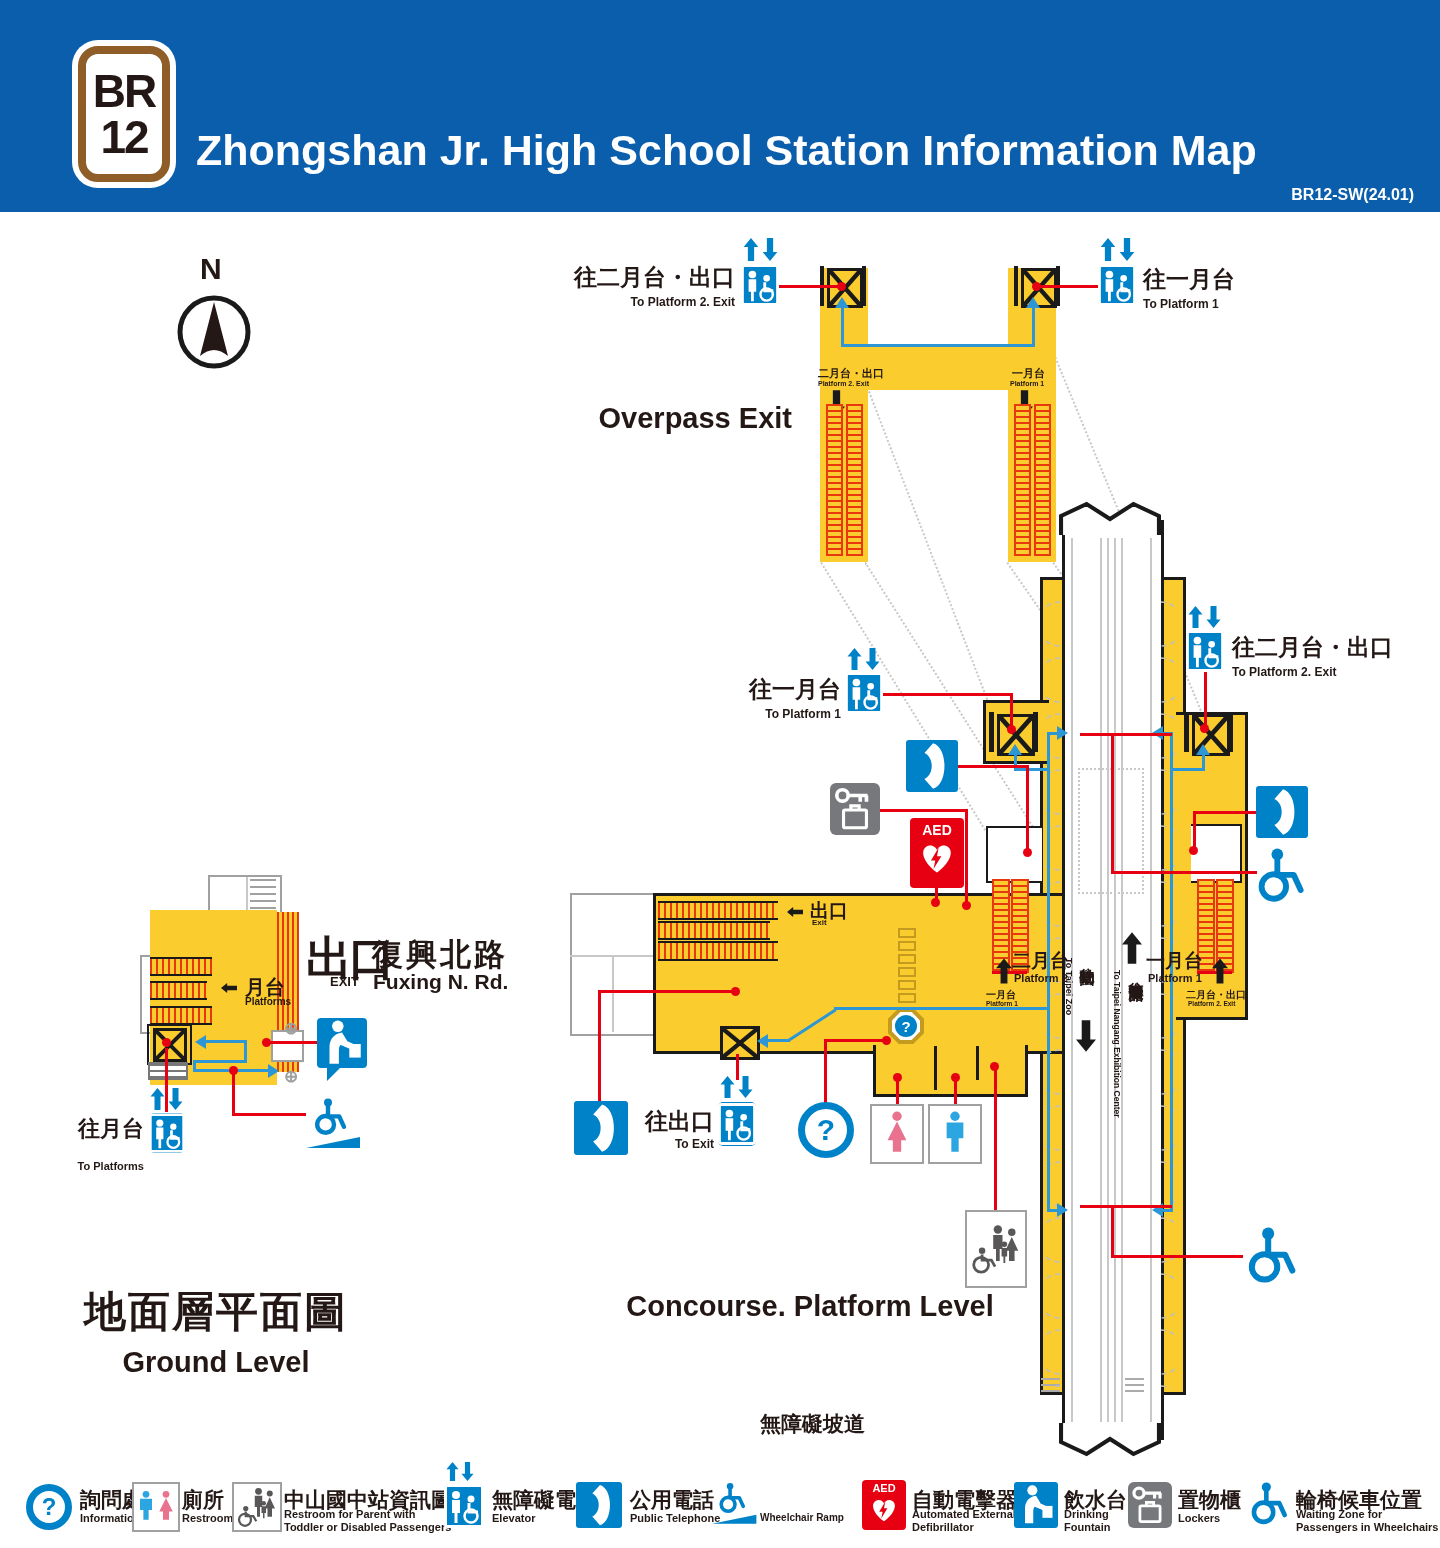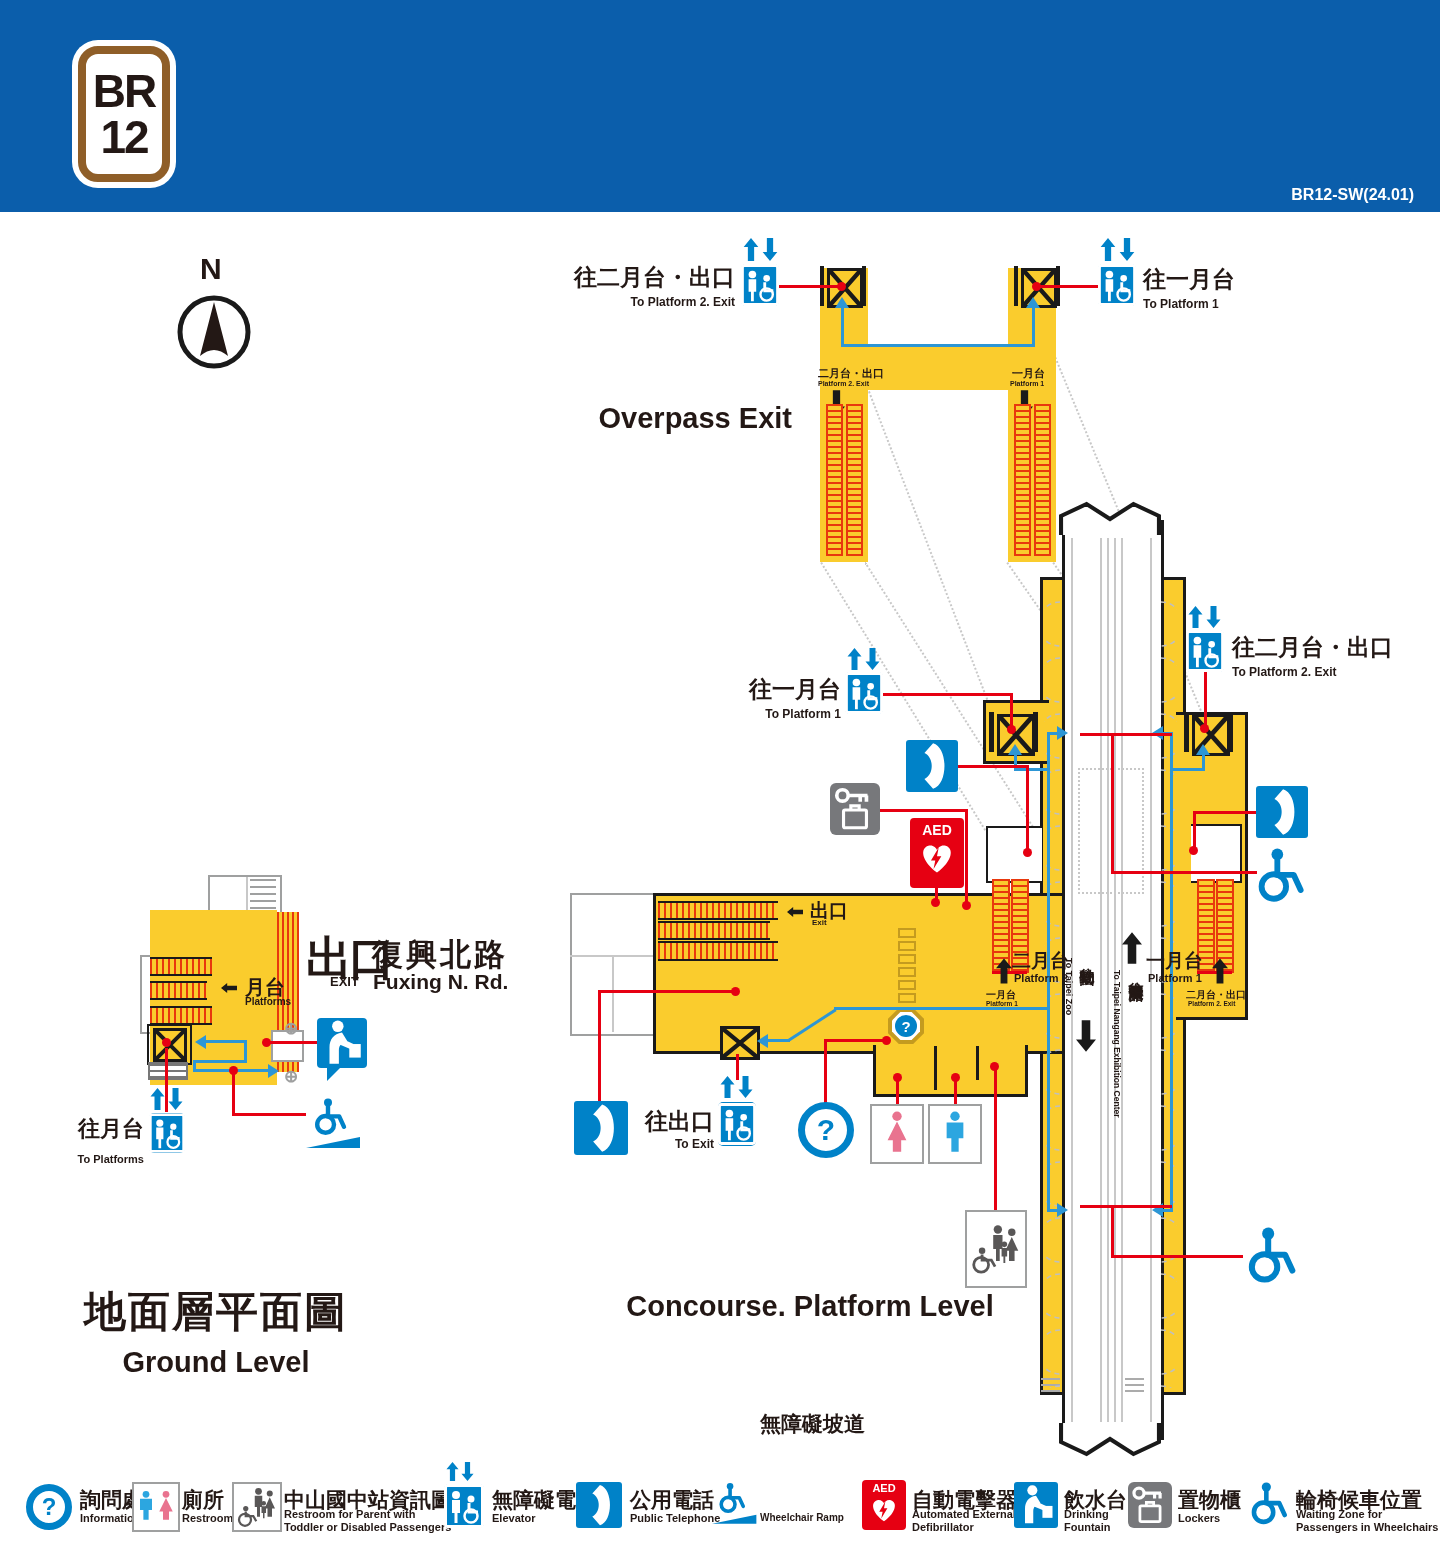--- a/index.html
+++ b/index.html
@@ -114,20 +114,21 @@
 </svg>
 
 <div class="abs" style="left:0;top:0;width:1440px;height:212px;background:#0B5EAB">
   <div class="abs" style="left:72px;top:40px;width:104px;height:148px;background:#fff;border-radius:26px;padding:0">
     <div class="abs" style="left:6px;top:6px;right:6px;bottom:6px;border:8px solid #8F5E28;border-radius:20px;
                 background:#fff;display:flex;flex-direction:column;align-items:center;justify-content:center;line-height:1">
       <span style="font-size:46px;font-weight:bold;color:#231815;letter-spacing:-2px">BR</span>
       <span style="font-size:46px;font-weight:bold;color:#231815;letter-spacing:-2px">12</span>
     </div>
   </div>
+  <div class="abs" style="left:196px;top:126px;font-size:43px;font-weight:bold;color:#fff;white-space:nowrap">Zhongshan Jr. High School Station Information Map</div>
   <div class="abs" style="right:26px;top:186px;font-size:16px;font-weight:bold;color:#fff">BR12-SW(24.01)</div>
 </div>
 
 <div class="abs" style="left:170px;top:252px;width:90px;height:130px">
   <div class="abs zh" style="left:30px;top:0;font-size:30px">N</div>
   <svg class="abs" style="left:6px;top:42px" width="76" height="76" viewBox="0 0 76 76">
     <circle cx="38" cy="38" r="34" fill="none" stroke="#1A1A1A" stroke-width="5"></circle>
     <path d="M38 8 L52 62 Q38 50 24 62 Z" fill="#231815"></path>
   </svg>
 </div>
@@ -285,21 +286,21 @@
   <svg class="abs" style="left:168px;top:1088px;width:15px;height:22px;transform:rotate(180deg)">
       <use href="#i-arrow" fill="#0082C8"></use>
     </svg>
   <div class="abs icon-blue" style="left:149px;top:1113px;width:36px;height:40px">
     <svg width="36" height="40" viewBox="0 0 40 44">
         <use href="#i-elev"></use>
       </svg>
   </div>
   <div class="abs" style="left:60px;top:1114px;width:84px;text-align:right">
     <div class="zh" style="font-size:22px">往月台</div>
-    <div class="en" style="font-size:11px;margin-top:9px">To Platforms</div>
+    <div class="en" style="font-size:11px;margin-top:16px">To Platforms</div>
   </div>
 
   <div class="abs dot" style="left:229px;top:1066px"></div>
   <div class="abs redline" style="left:232px;top:1071px;width:3px;height:45px"></div>
   <div class="abs redline" style="left:232px;top:1113px;width:74px;height:3px"></div>
   <div class="abs" style="left:306px;top:1098px;width:56px;height:54px;color:#0082C8">
     <svg width="56" height="52" viewBox="0 0 56 52">
         <use href="#i-ramp"></use>
       </svg>
   </div>

